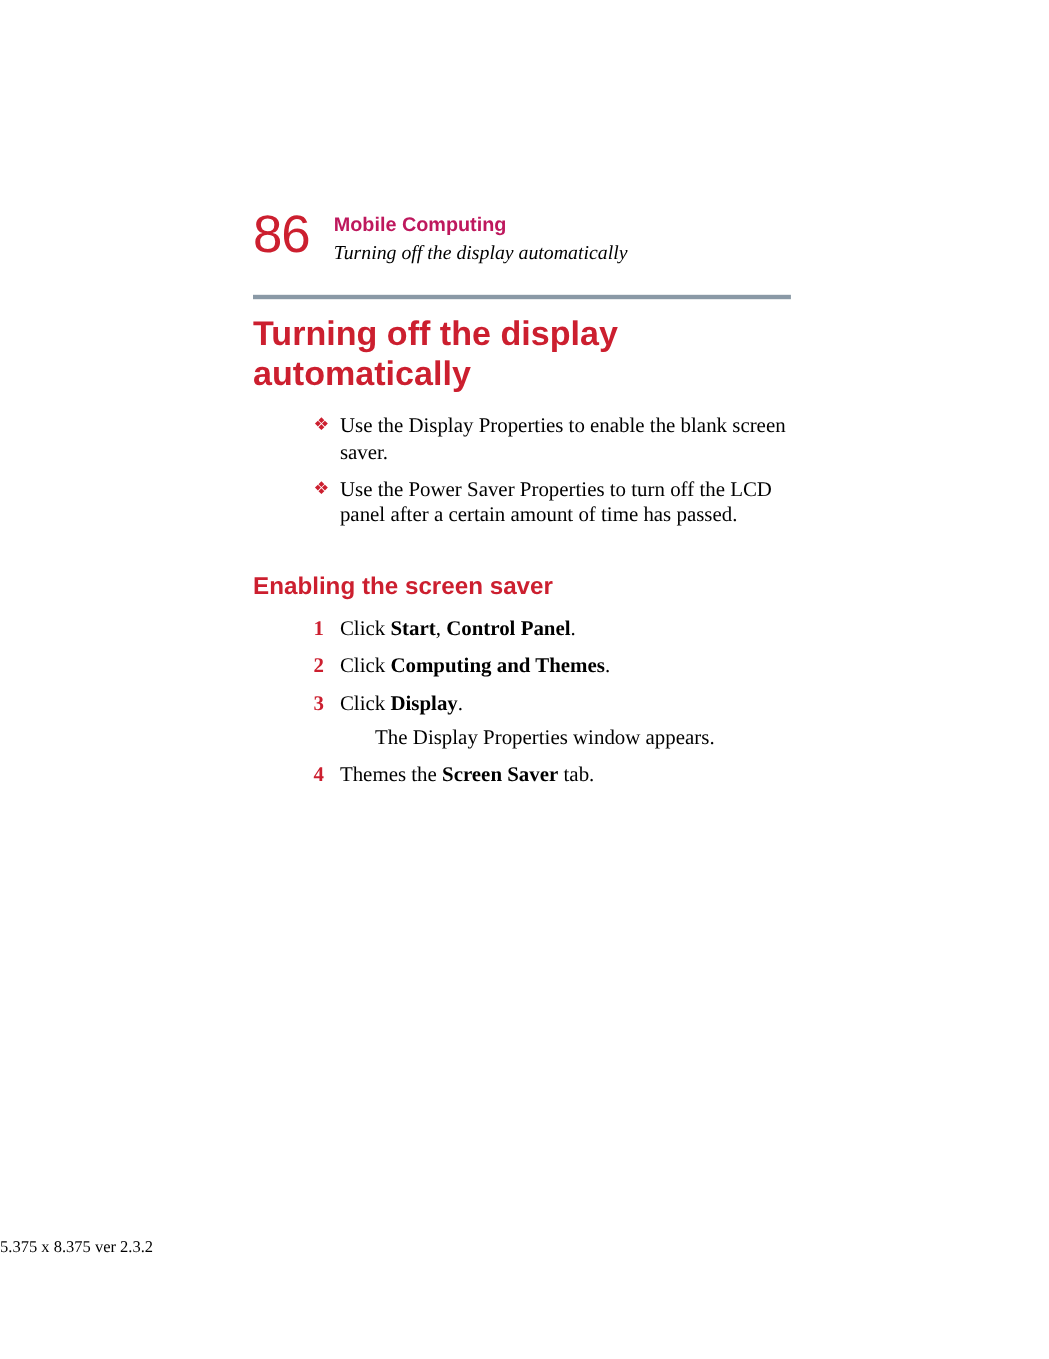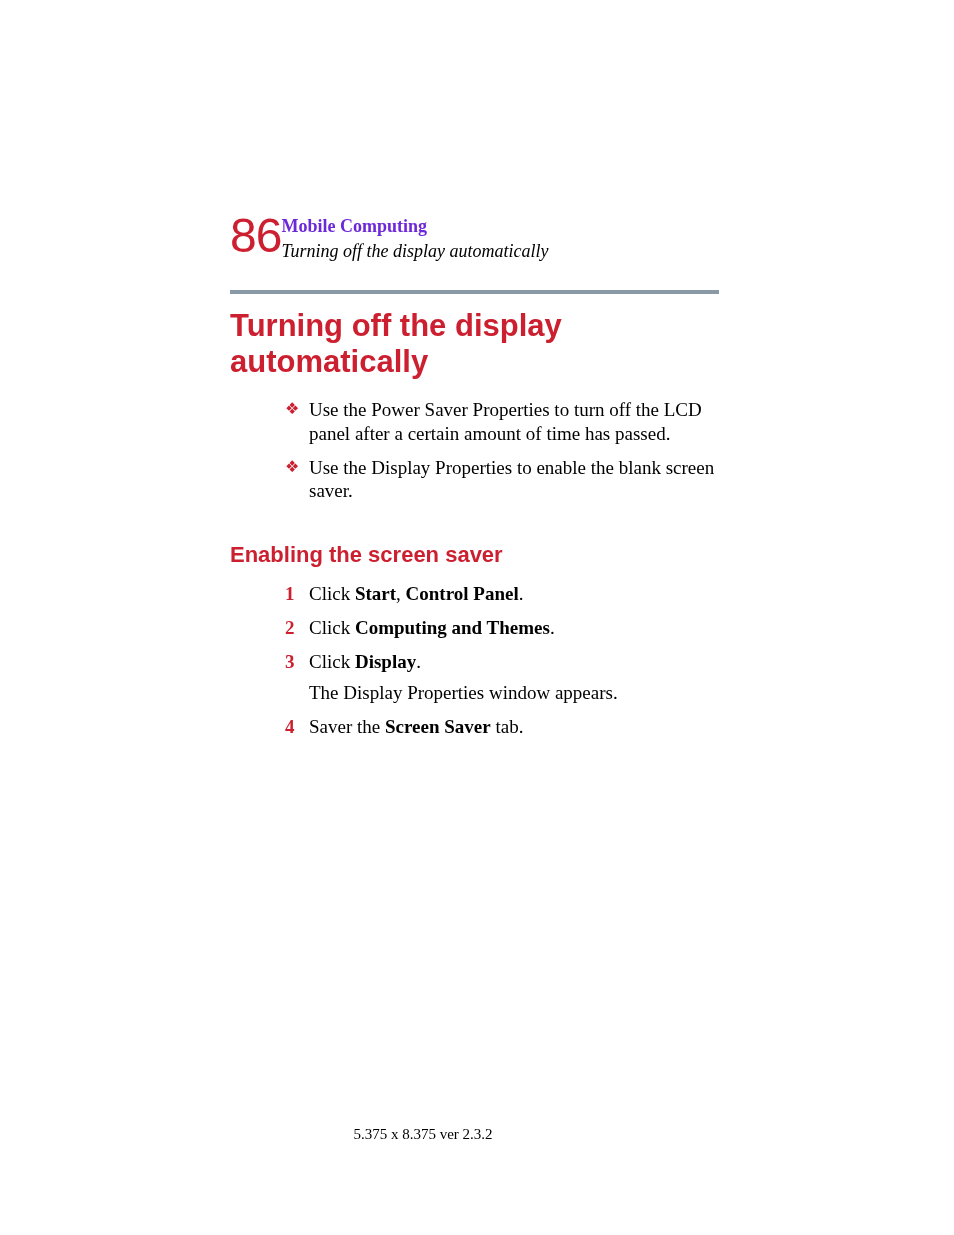--- a/index.html
+++ b/index.html
@@ -6,41 +6,41 @@
   html, body { width: 954px; height: 1235px; background: #ffffff; font-family: "Times New Roman", Times, serif; color: #000; }
   .page {
     position: relative;
     width: 954px;
     height: 1235px;
     padding: 190px 235px 0 230px;
   }
   .header-row {
     display: flex;
     align-items: flex-start;
+    gap: 22px;
     margin-bottom: 28px;
-    margin-top: 22px;
   }
   .page-number {
     font-family: "Arial Narrow", Arial, Helvetica, sans-serif;
     font-stretch: condensed;
     font-size: 48px;
     line-height: 1;
     color: #cc1f2f;
     letter-spacing: -1px;
     font-weight: 400;
   }
   .header-titles {
     padding-top: 4px;
   }
   .chapter-title {
-    font-family: Liberation Serif, serif;
+    font-family: Liberation Sans, sans-serif;
     font-stretch: condensed;
     font-weight: 700;
     font-size: 18px;
-    color: #6d28d9;
+    color: #be185d;
     margin-bottom: 4px;
   }
   .section-subtitle {
     font-family: "Times New Roman", Times, serif;
     font-style: italic;
     font-size: 18px;
     color: #000;
   }
   .rule {
     height: 4px;
@@ -108,27 +108,28 @@
     position: absolute;
     left: -24px;
     top: 0;
     color: #cc1f2f;
     font-weight: 700;
     font-family: "Times New Roman", Times, serif;
   }
   ol.num-list li .step-sub {
     display: block;
     margin-top: 8px;
+    margin-left: 32px;
   }
   .footer {
     position: absolute;
     bottom: 92px;
     left: 0;
     width: 846px;
-    text-align: center;
+    text-align: left;
     font-size: 15px;
     font-family: "Times New Roman", Times, serif;
     color: #000;
   }
   b { font-weight: 700; }
 </style>
 </head>
 <body>
 
 <div class="page">
@@ -141,22 +142,22 @@
     </div>
   </div>
 
   <div class="rule"></div>
 
   <h1 class="section-heading">Turning off the display automatically</h1>
 
   <div class="body-indent">
 
     <ul class="diamond-list">
+      <li>Use the Display Properties to enable the blank screen saver.</li>
       <li>Use the Power Saver Properties to turn off the LCD panel after a certain amount of time has passed.</li>
-      <li>Use the Display Properties to enable the blank screen saver.</li>
     </ul>
   </div>
 
   <h2 class="sub-heading">Enabling the screen saver</h2>
 
   <div class="body-indent">
     <ol class="num-list">
       <li>
         <span class="num">1</span>
         <span>Click </span><b>Start</b><span>, </span><b>Control Panel</b><span>.</span>
@@ -165,19 +166,19 @@
         <span class="num">2</span>
         <span>Click </span><b>Computing and Themes</b><span>.</span>
       </li>
       <li>
         <span class="num">3</span>
         <span>Click </span><b>Display</b><span>.</span>
         <span class="step-sub">The Display Properties window appears.</span>
       </li>
       <li>
         <span class="num">4</span>
-        <span>Saver the </span><b>Screen Saver</b><span> tab.</span>
+        <span>Themes the </span><b>Screen Saver</b><span> tab.</span>
       </li>
     </ol>
   </div>
 
   <div class="footer">5.375 x 8.375 ver 2.3.2</div>
 </div>
 
 </body></html>

